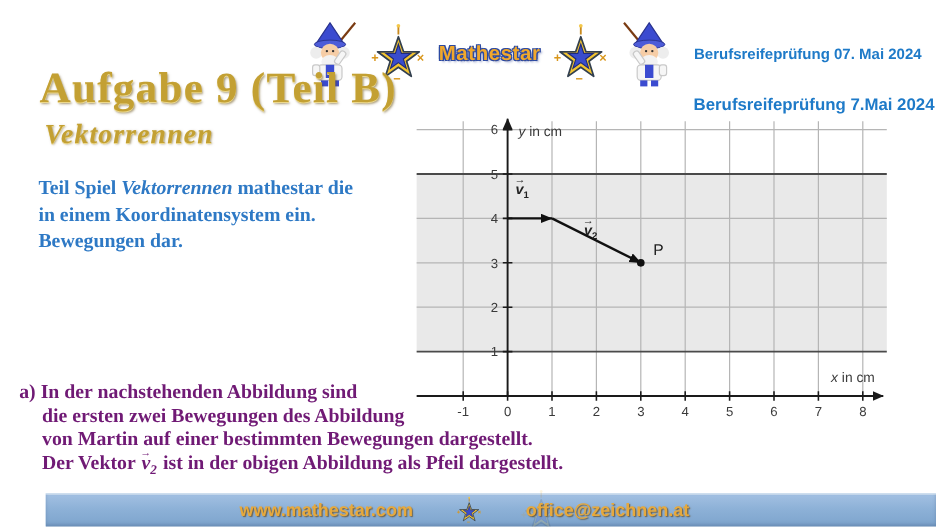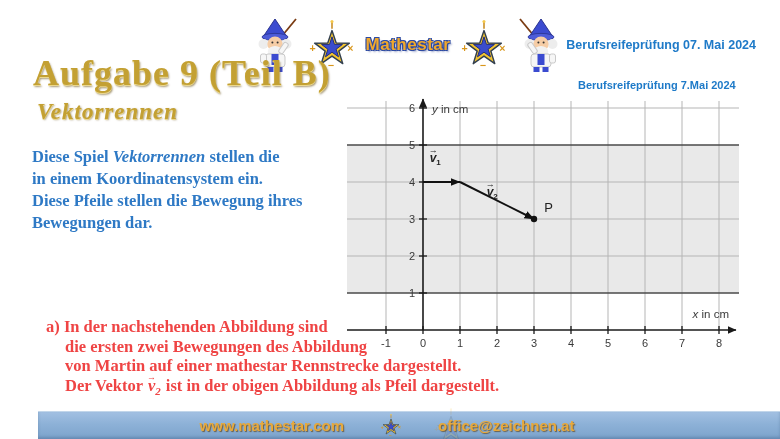--- a/index.html
+++ b/index.html
@@ -4,43 +4,43 @@
 <style>
   html,body{margin:0;padding:0;background:#fff;}
   .slide{position:relative;width:780px;height:439px;background:#ffffff;overflow:hidden;
          font-family:"Liberation Sans",sans-serif;}
 
   
   .brandrow{position:absolute;top:16px;left:0;right:0;display:flex;justify-content:center;
             align-items:center;gap:10px;height:58px;padding-left:36px;}
   .brand-name{font-size:17px;font-weight:bold;letter-spacing:.5px;color:#f1a82c;
       text-shadow:1px 1px 0 #2d4aa1,-1px -1px 0 #2d4aa1,1px -1px 0 #2d4aa1,-1px 1px 0 #2d4aa1,2px 2px 2px rgba(40,60,140,.45);}
-  .date-top{position:absolute;top:38px;right:24px;font-size:12.5px;font-weight:bold;color:#1e7ac8;}
+  .date-top{position:absolute;top:38px;right:12px;font-size:12.5px;font-weight:bold;color:#1e7ac8;}
 
   
   .title{position:absolute;left:33px;top:52px;font-family:"Liberation Serif",serif;
          font-weight:bold;font-size:36px;color:#c3a033;letter-spacing:1px;
          text-shadow:0 1px 0 #ecd98f,1px 2px 2px rgba(95,70,5,.55);}
   .subtitle{position:absolute;left:37px;top:99px;font-family:"Liberation Serif",serif;
          font-style:italic;font-weight:bold;font-size:23px;color:#c3a033;letter-spacing:1px;
          text-shadow:0 1px 0 #ecd98f,1px 1px 2px rgba(95,70,5,.55);}
 
   
   .intro{position:absolute;left:32px;top:146px;width:340px;font-family:"Liberation Serif",serif;
          font-weight:bold;font-size:16.5px;line-height:22px;color:#2e79c5;}
-  .task{position:absolute;left:46px;top:317px;width:510px;font-family:"Liberation Serif",serif;
-        font-weight:bold;font-size:16.5px;line-height:19.5px;color:#ef4444;}
+  .task{position:absolute;left:16px;top:317px;width:510px;font-family:"Liberation Serif",serif;
+        font-weight:bold;font-size:16.5px;line-height:19.5px;color:#701a75;}
   .task .ind{padding-left:19px;}
   .it{font-style:italic;}
   .vec{font-style:italic;position:relative;display:inline-block;padding:0 1px;}
   .vec sub{font-size:11px;}
   .vec .arr{position:absolute;left:0;top:-8px;font-size:9px;font-style:normal;letter-spacing:0;}
 
   
-  .fig-date{position:absolute;left:578px;top:79px;font-size:11px;font-weight:bold;color:#1e7ac8;}
+  .fig-date{position:absolute;left:578px;top:79px;font-size:14px;font-weight:bold;color:#1e7ac8;}
   #vchart{position:absolute;left:347px;top:95px;}
   .tick{font:11px "Liberation Sans",sans-serif;fill:#3a3a3a;}
   .axlab{font:11.5px "Liberation Sans",sans-serif;fill:#3a3a3a;}
   .veclab{font:600 12px "Liberation Sans",sans-serif;fill:#222;}
   .vecarrow{font:9px "Liberation Sans",sans-serif;fill:#222;}
   .plab{font:13px "Liberation Sans",sans-serif;fill:#222;}
 
   
   .footer{position:absolute;left:0;right:0;bottom:0;height:27px;
           background:linear-gradient(180deg,#a2c0e2 0%,#8db1d7 45%,#7ca3cc 100%);
@@ -101,23 +101,22 @@
     <svg width="46" height="56" class="wizard-flip">
         <use href="#sym-wizard"></use>
       </svg>
   </div>
   <div class="date-top">Berufsreifeprüfung 07. Mai 2024</div>
 
   <div class="title">Aufgabe 9 (Teil B)</div>
   <div class="subtitle">Vektorrennen</div>
 
   <div class="intro">
-    <div><span>Diese Spiel </span><span class="it">Vektorrennen</span><span> stellen die</span></div>
+    <div><span>Teil Spiel </span><span class="it">Vektorrennen</span><span> mathestar die</span></div>
     <div>in einem Koordinatensystem ein.</div>
-    <div>Diese Pfeile stellen die Bewegung ihres</div>
     <div>Bewegungen dar.</div>
   </div>
 
   <div class="fig-date">Berufsreifeprüfung 7.Mai 2024</div>
   <svg id="vchart" width="400" height="258">
     <defs>
       <marker id="arrA" markerUnits="userSpaceOnUse" markerWidth="11" markerHeight="10" refX="8.5" refY="4" orient="auto">
         <path d="M0,0 L9,4 L0,8 z" fill="#1a1a1a"></path>
       </marker>
       <marker id="arrV" markerUnits="userSpaceOnUse" markerWidth="12" markerHeight="10" refX="9.5" refY="4" orient="auto">
@@ -182,21 +181,21 @@
       <line x1="113" y1="87" x2="187" y2="124" stroke="#111111" stroke-width="2" marker-end="url(#arrV)"></line>
       <text x="138.64" y="92.06" class="vecarrow">→</text>
       <text x="139.64" y="101.06" class="veclab"><tspan font-style="italic">v</tspan><tspan dy="3" font-size="8">2</tspan></text>
       <circle cx="187" cy="124" r="3.2" fill="#111111"></circle>
       <text x="197.36" y="117.33999999999999" class="plab" font-style="italic">P</text>
     </svg>
 
   <div class="task">
     <div><span>a)</span> <span>In der nachstehenden Abbildung sind</span></div>
     <div class="ind">die ersten zwei Bewegungen des Abbildung</div>
-    <div class="ind">von Martin auf einer mathestar Rennstrecke dargestellt.</div>
+    <div class="ind">von Martin auf einer bestimmten Bewegungen dargestellt.</div>
     <div class="ind">
       <span>Der Vektor </span><span class="vec"><span class="arr">→</span><span>v</span><sub>2</sub></span><span> ist in der obigen Abbildung als Pfeil dargestellt.</span>
     </div>
   </div>
 
   <div class="footer">
     <svg class="wm" width="36" height="40">
         <use href="#sym-star"></use>
       </svg>
     <div class="footer-inner">

